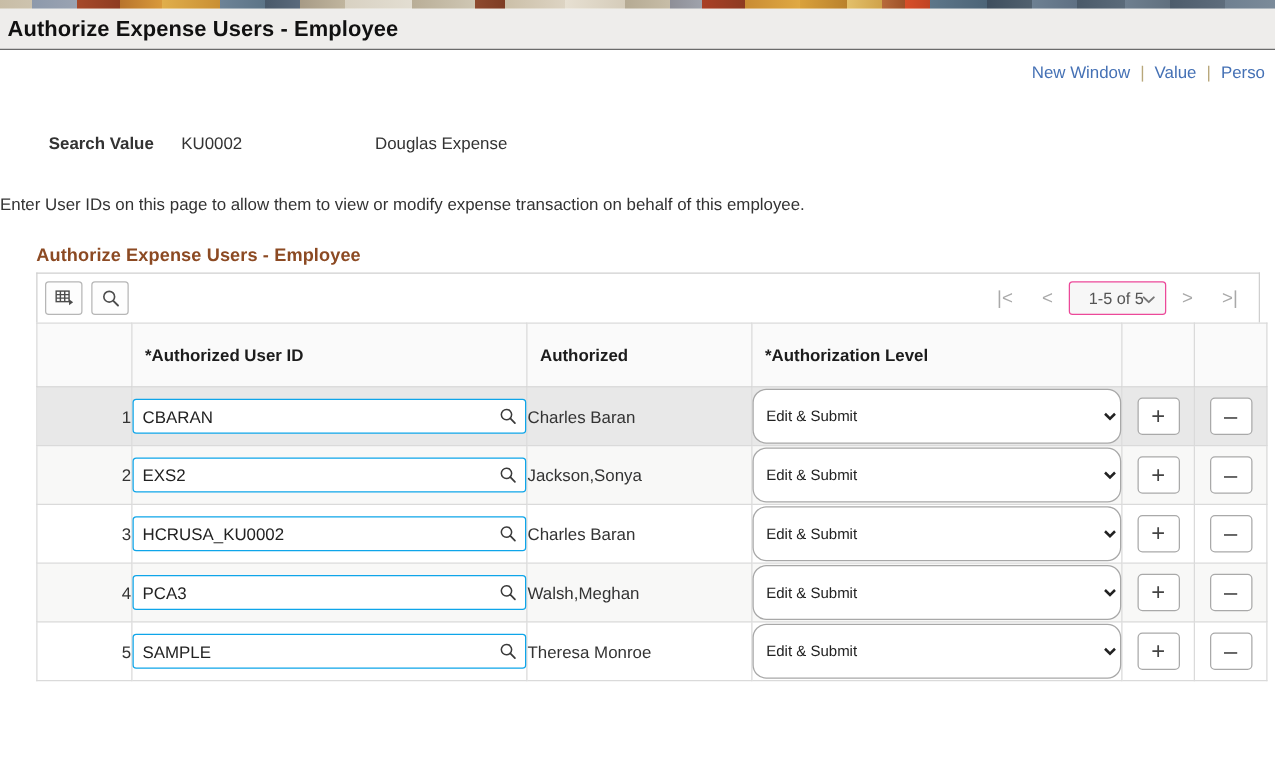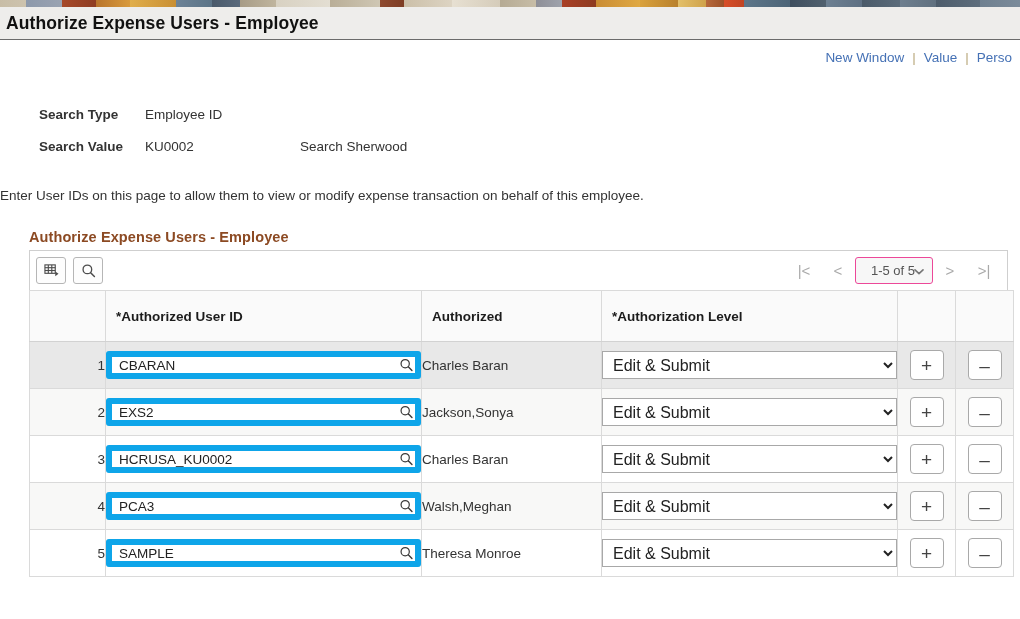--- a/index.html
+++ b/index.html
@@ -262,48 +262,48 @@
   
   .lookup {
     position: relative;
     display: block;
     width: 100%;
   }
   .lookup input {
     width: 100%;
     height: 28px;
     box-sizing: border-box;
-    border: 6px solid #0ea5e9;
+    border: 1px solid #0ea5e9;
     border-radius: 3px;
     background: #ffffff;
     font-family: "Liberation Sans", sans-serif;
     font-size: 13.5px;
     color: #222222;
     padding: 0 30px 0 7px;
     outline: none;
   }
   .lookup .mag {
     position: absolute;
     right: 7px;
     top: 50%;
     transform: translateY(-50%);
     cursor: pointer;
     line-height: 0;
   }
 
   
   select.level {
     width: 100%;
-    height: 28px;
+    height: 44px;
     box-sizing: border-box;
     border: 1px solid #a8a8a8;
-    border-radius: 0;
+    border-radius: 11px;
     background: #ffffff;
     font-family: "Liberation Sans", sans-serif;
-    font-size: 16px;
+    font-size: 12px;
     color: #222222;
     padding: 0 6px;
     outline: none;
   }
 
   
   .rowbtn {
     width: 34px;
     height: 30px;
     border: 1px solid #a9a9a9;
@@ -334,27 +334,23 @@
 <div class="util-links">
   <a href="#">New Window</a>
   <span class="sep">|</span>
   <a href="#">Value</a>
   <span class="sep">|</span>
   <a href="#">Perso</a>
 </div>
 
 <div class="search-block">
   <div class="sf-row">
-    <span class="sf-label">Search Type</span>
-    <span class="sf-value">Employee ID</span>
-  </div>
-  <div class="sf-row">
     <span class="sf-label">Search Value</span>
     <span class="sf-value">KU0002</span>
-    <span class="sf-value2">Search Sherwood</span>
+    <span class="sf-value2">Douglas Expense</span>
   </div>
 </div>
 
 <div class="instruction">Enter User IDs on this page to allow them to view or modify expense transaction on behalf of this employee.</div>
 
 <div class="grid-section">
 
   <div class="grid-title">Authorize Expense Users - Employee</div>
 
   <div class="grid-toolbar">

